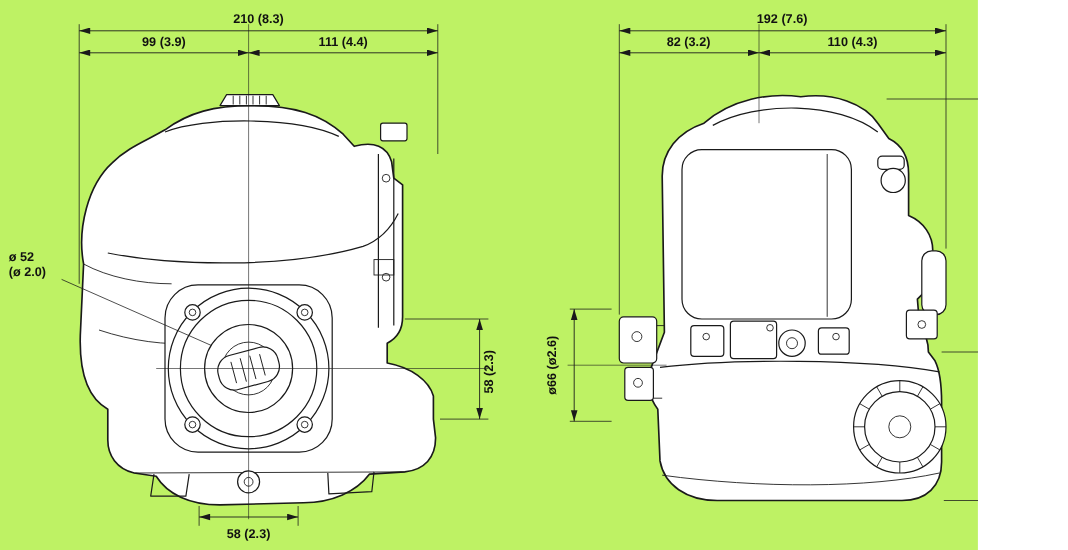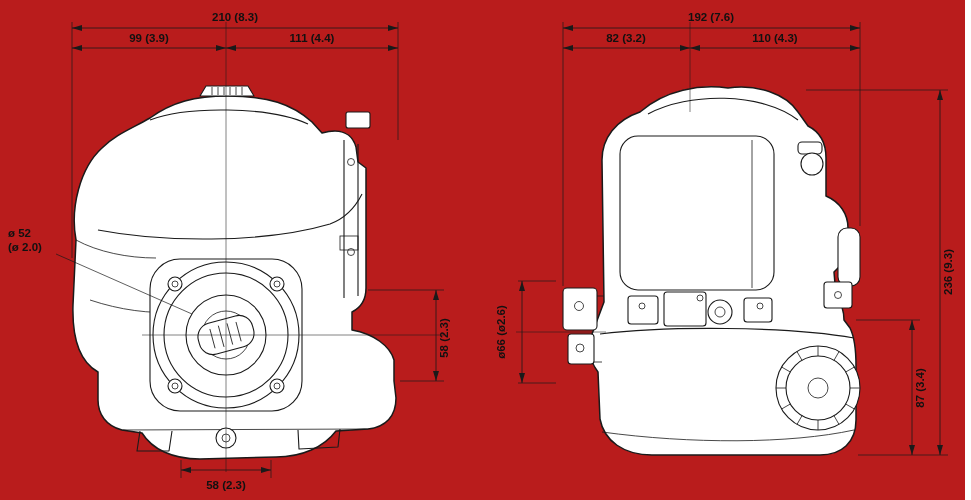--- a/index.html
+++ b/index.html
@@ -1,19 +1,19 @@
 <!DOCTYPE html>
 <html><head>
 <meta charset="utf-8">
 <style>
   html,body{margin:0;padding:0;background:#ffffff;}
   .canvas{
     position:relative;
-    width:965px;height:500px;
-    background:#b91c1c;
+    width:889px;height:500px;
+    background:#bef264;
     font-family:"Liberation Sans",sans-serif;
     overflow:hidden;
   }
   svg{display:block;}
   .ol{fill:#ffffff;stroke:#1a1a1a;stroke-width:1.5;stroke-linejoin:round;}
   .d1{fill:none;stroke:#1a1a1a;stroke-width:1.1;stroke-linejoin:round;}
   .d1f{fill:#ffffff;stroke:#1a1a1a;stroke-width:1.1;stroke-linejoin:round;}
   .d2{fill:none;stroke:#1a1a1a;stroke-width:0.8;}
   .cl{fill:none;stroke:#1a1a1a;stroke-width:0.55;}
   .ext{fill:none;stroke:#1a1a1a;stroke-width:0.7;}

